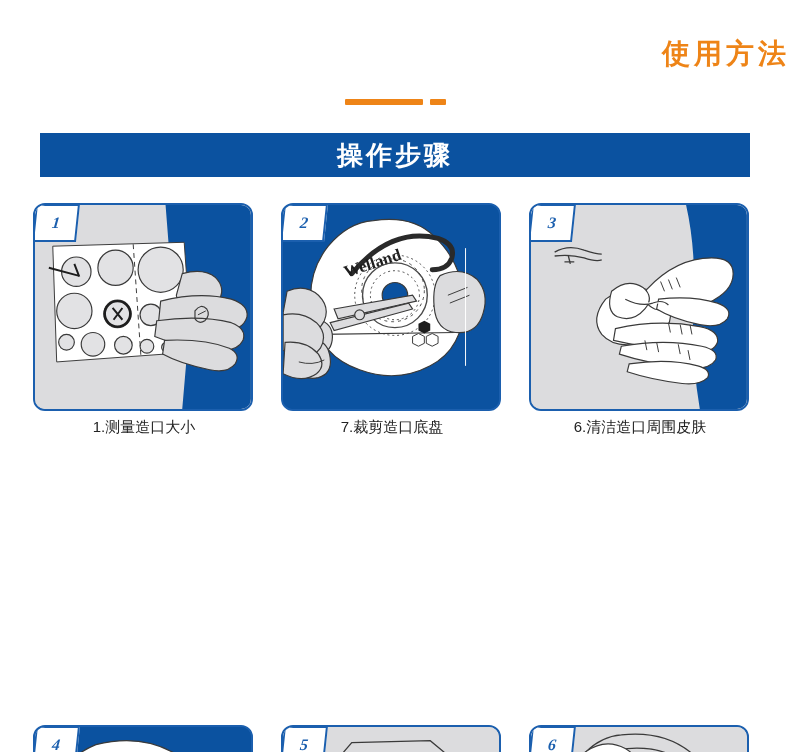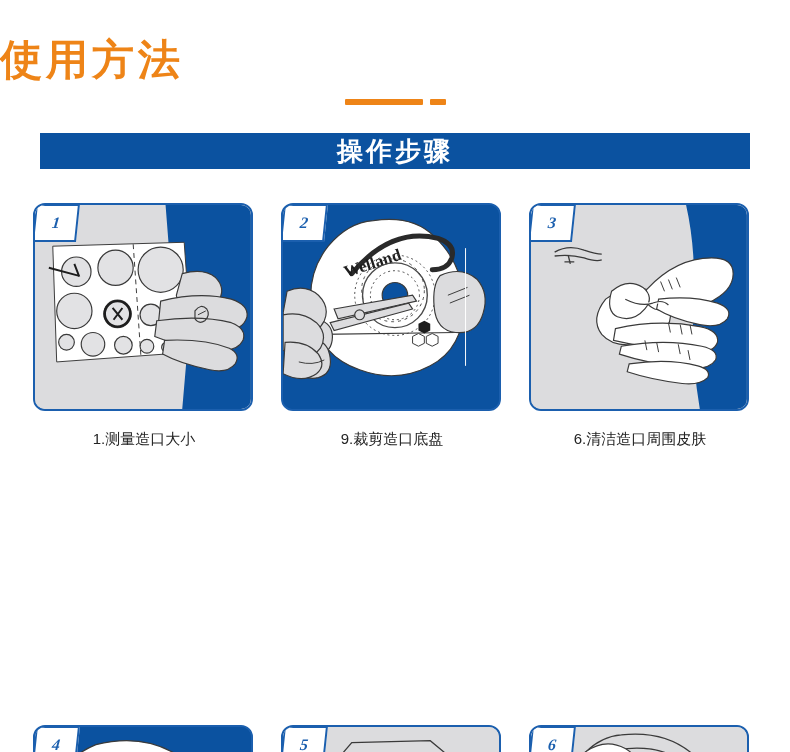--- a/index.html
+++ b/index.html
@@ -5,38 +5,38 @@
   html,body{margin:0;padding:0;}
   body{
     width:790px;height:752px;
     background:#ffffff;
     font-family:"Liberation Sans","DejaVu Sans",sans-serif;
     overflow:hidden;
     position:relative;
   }
   
   .page-title{
-    position:absolute;left:0;top:34px;width:790px;
-    text-align:left;
+    position:absolute;left:0;top:28px;width:790px;
+    text-align:right;
     color:#ee8417;
-    font-size:42px;
+    font-size:28px;
     font-weight:bold;
     letter-spacing:4px;
     line-height:52px;
   }
   .title-divider{
     position:absolute;left:0;top:98px;width:790px;height:7px;
     display:flex;justify-content:center;align-items:center;gap:7px;
   }
   .title-divider .dash-long{width:78px;height:6px;background:#ee8417;border-radius:1px;}
   .title-divider .dash-short{width:16px;height:6px;background:#ee8417;border-radius:1px;}
 
   
   .banner{
-    position:absolute;left:40px;top:133px;width:710px;height:36px;
+    position:absolute;left:40px;top:133px;width:710px;height:44px;
     background:#0b52a0;
     display:flex;align-items:center;justify-content:center;
   }
   .banner-text{
     color:#ffffff;font-size:26px;font-weight:bold;letter-spacing:3px;
   }
 
   
   .grid{
     position:absolute;left:0;top:196px;width:790px;
@@ -71,21 +71,21 @@
     color:#1b5fae;
     font-size:16px;
     font-style:italic;
     font-family:"Liberation Serif","DejaVu Serif",serif;
     font-weight:bold;
     transform:skewX(-6deg);
   }
 
   .caption{
     position:absolute;left:0;width:222px;
-    top:232px;
+    top:220px;
     text-align:center;
     color:#232323;
     font-size:15px;
     line-height:21px;
   }
 
   
   .art{position:absolute;left:0;top:0;width:100%;height:100%;}
   svg.art{display:block;}
 </style>
@@ -190,21 +190,21 @@
           <path d="M16 160 q14 4 26 -2" fill="none" stroke="#3a3a3a" stroke-width="1"></path>
 
           <g fill="#dcdcde" stroke="#3a3a3a" stroke-width="1.2">
             <path d="M160 72 q22 -10 38 4 q12 14 6 34 q-6 22 -28 20 q-20 -2 -22 -26 q-2 -22 6 -32 z"></path>
           </g>
           <path d="M168 92 l20 -8 M170 100 l20 -8" stroke="#3a3a3a" stroke-width="1" fill="none"></path>
           <path d="M186 44 l0 120" stroke="#ffffff" stroke-width="1" fill="none"></path>
         </svg>
         <div class="badge">2</div>
       </div>
-      <div class="caption">9.裁剪造口底盘</div>
+      <div class="caption">7.裁剪造口底盘</div>
     </div>
 
     <div class="cell c3">
       <div class="panel">
         <svg class="art" viewBox="0 0 220 208">
           <rect x="0" y="0" width="220" height="208" fill="#dcdcde"></rect>
           <path d="M158 0 L220 0 L220 208 L172 208 q-10 -60 -6 -108 q2 -56 -8 -100 z" fill="#0b52a0"></path>
 
           <g fill="none" stroke="#3a3a3a" stroke-width="1.3">
             <path d="M24 48 q14 -8 30 -2 q12 4 18 4"></path>

